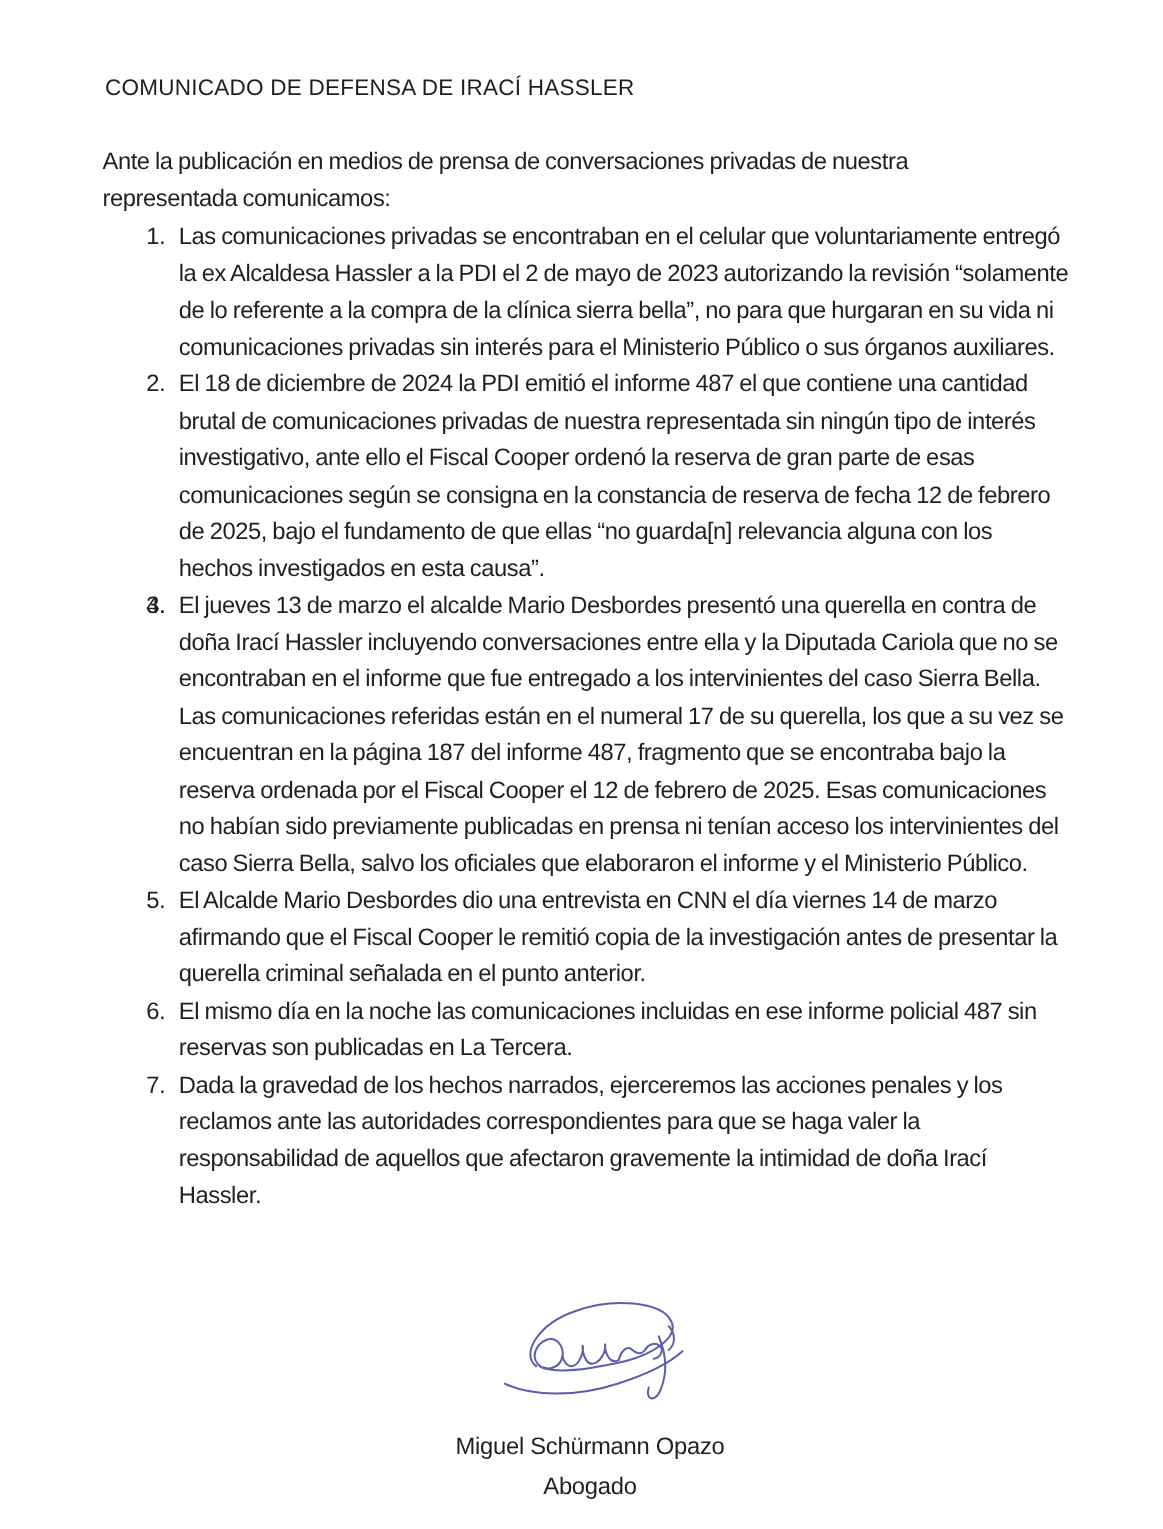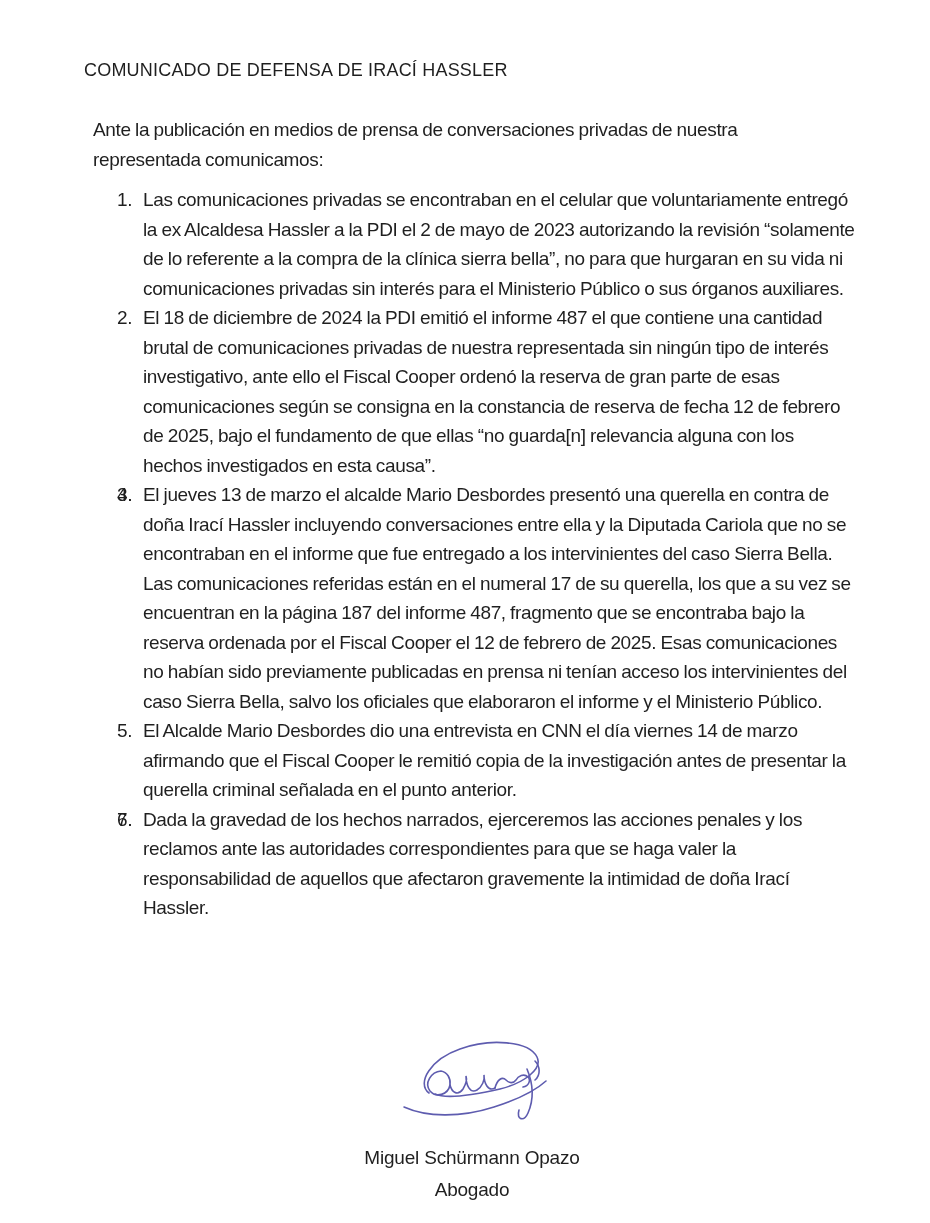--- a/index.html
+++ b/index.html
@@ -22,21 +22,21 @@
     box-sizing: border-box;
   }
   .title {
     font-size: 18px;
     font-weight: 400;
     letter-spacing: 0.2px;
     line-height: 29px;
     margin: 0 0 30px 2px;
   }
   .intro {
-    margin: 11px;
+    margin: 0;
     font-size: 19px;
     line-height: 29.5px;
     letter-spacing: -0.35px;
     word-spacing: -0.6px;
     max-width: 745px;
   }
   .list {
     margin: 1px 0 0 0;
     padding: 0;
     list-style: none;
@@ -98,20 +98,21 @@
     <li class="item">
       <span class="num">4.</span>
       <span class="txt">El jueves 13 de marzo el alcalde Mario Desbordes presentó una querella en contra de doña Irací Hassler incluyendo conversaciones entre ella y la Diputada Cariola que no se encontraban en el informe que fue entregado a los intervinientes del caso Sierra Bella. Las comunicaciones referidas están en el numeral 17 de su querella, los que a su vez se encuentran en la página 187 del informe 487, fragmento que se encontraba bajo la reserva ordenada por el Fiscal Cooper el 12 de febrero de 2025. Esas comunicaciones no habían sido previamente publicadas en prensa ni tenían acceso los intervinientes del caso Sierra Bella, salvo los oficiales que elaboraron el informe y el Ministerio Público.</span>
     </li>
     <li class="item">
       <span class="num">5.</span>
       <span class="txt">El Alcalde Mario Desbordes dio una entrevista en CNN el día viernes 14 de marzo afirmando que el Fiscal Cooper le remitió copia de la investigación antes de presentar la querella criminal señalada en el punto anterior.</span>
     </li>
     <li class="item">
       <span class="num">6.</span>
+      <span class="txt">El mismo día en la noche las comunicaciones incluidas en ese informe policial 487 sin reservas son publicadas en La Tercera.</span>
     </li>
     <li class="item">
       <span class="num">7.</span>
       <span class="txt">Dada la gravedad de los hechos narrados, ejerceremos las acciones penales y los reclamos ante las autoridades correspondientes para que se haga valer la responsabilidad de aquellos que afectaron gravemente la intimidad de doña Irací Hassler.</span>
     </li>
   </ol>
 
   <div class="sig">
     <svg viewBox="0 0 152 94" fill="none" xmlns="http://www.w3.org/2000/svg">
 

